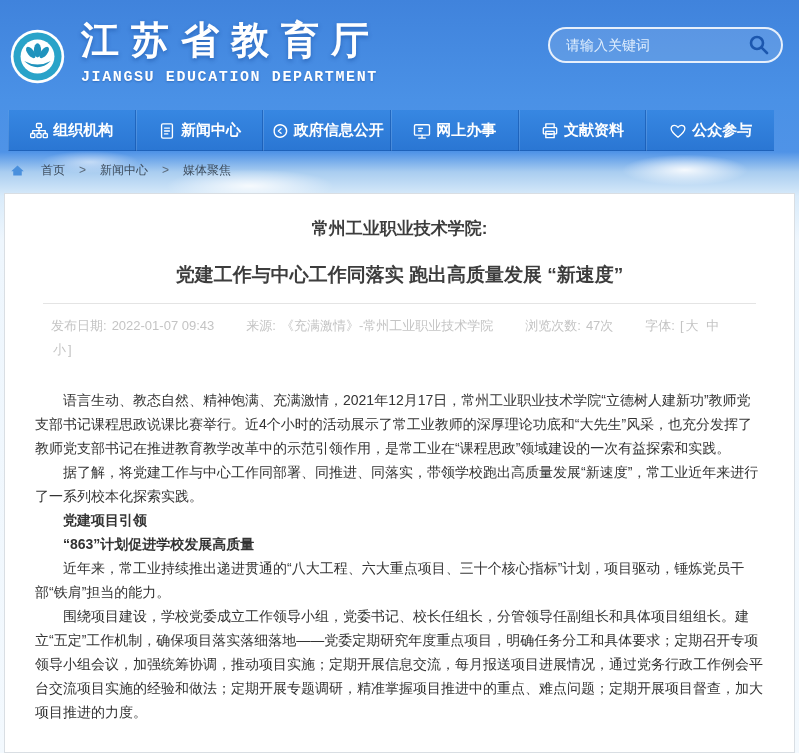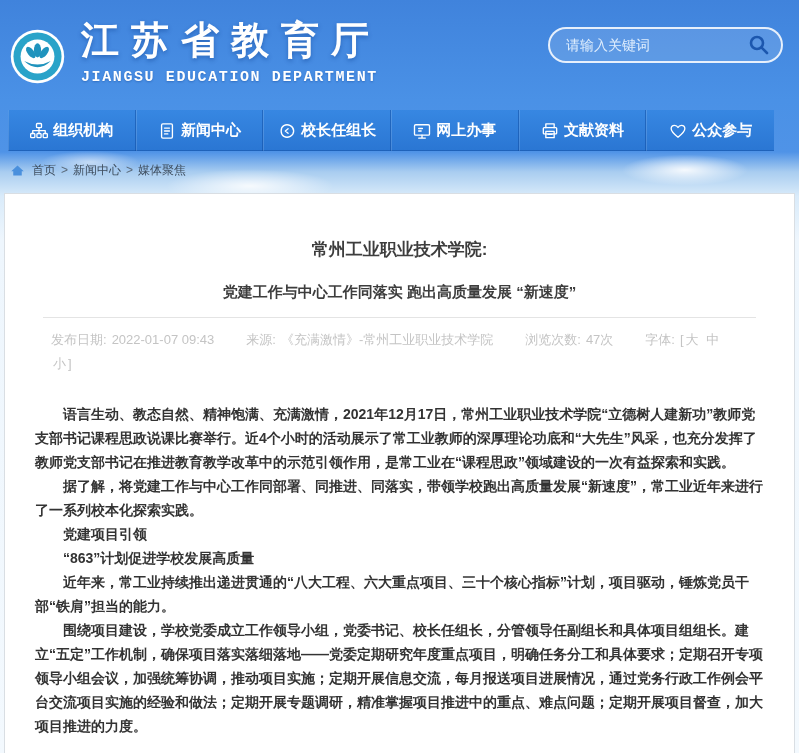--- a/index.html
+++ b/index.html
@@ -57,49 +57,49 @@
     border-right: 1px solid rgba(14,74,158,.5);
     box-shadow: inset 1px 0 0 rgba(255,255,255,.14);
   }
   .nav-item:last-child { border-right: none; }
   .nav-item .nav-ico { display: flex; }
   .nav-item svg { width: 20px; height: 20px; }
 
   
   .breadcrumb {
     margin: 9px 0 0 10px; height: 20px;
-    display: flex; align-items: center; gap: 5px;
+    display: flex; align-items: center; gap: 14px;
     font-size: 12px; color: #3d4c5c;
   }
   .breadcrumb .home-ico { display: flex; margin-right: 2px; }
   .breadcrumb svg { width: 15px; height: 13px; }
   .crumb { cursor: pointer; }
   .crumb-sep { color: #5a6a7a; }
 
   
   .panel {
     margin: 13px 4px 0; min-height: 560px;
     background: #fff; border: 1px solid #d9dee3;
     padding: 0 30px 20px;
   }
-  .article-title1 { margin: 44px 0 0; text-align: center; font-size: 17px; font-weight: bold; color: #3d3d3d; }
-  .article-title2 { margin: 22px 0 0; text-align: center; font-size: 15px; font-weight: bold; color: #3d3d3d; }
+  .article-title1 { margin: 23px 0 0; text-align: center; font-size: 17px; font-weight: bold; color: #3d3d3d; }
+  .article-title2 { margin: 22px 0 0; text-align: center; font-size: 19px; font-weight: bold; color: #3d3d3d; }
   .title-divider { height: 1px; background: #e4e4e4; margin: 15px 8px 0; }
 
   .meta {
     margin-top: 13px; display: flex; flex-wrap: wrap; justify-content: flex-start;
     color: #c4c4c4; font-size: 13px;
   }
   .meta .m-item { margin: 0 16px; white-space: nowrap; }
   .meta .m-label { margin-right: 5px; }
   .meta .fs { cursor: pointer; margin: 0 2px; color: #c4c4c4; text-decoration: none; }
   .meta-break { flex-basis: 100%; height: 6px; }
 
   .article-body { margin-top: 29px; color: #333; font-size: 14px; line-height: 24px; }
-  .article-body p { margin: 0; text-indent: 2em; font-weight: bold; }
+  .article-body p { margin: 0; text-indent: 2em; }
   .article-body p.bold { font-weight: bold; }
 </style>
 </head>
 <body>
 
 <div class="page">
 
   <header class="header">
     <div class="brand">
       <div class="logo-wrap">
@@ -153,21 +153,21 @@
         </span>
         <span class="nav-label">新闻中心</span>
       </div>
       <div class="nav-item">
         <span class="nav-ico">
           <svg viewBox="0 0 24 24" fill="none" stroke="#ffffff" stroke-width="1.6" stroke-linecap="round" stroke-linejoin="round">
             <path d="M8.2 5.6 C13.2 2.7 20 6.4 20 12 C20 17.6 13.2 21.3 8.2 18.4 C3.9 15.9 3.9 8.1 8.2 5.6 Z"></path>
             <path d="M13.3 9.3 L10 12 l3.3 2.7"></path>
           </svg>
         </span>
-        <span class="nav-label">校长任组长</span>
+        <span class="nav-label">政府信息公开</span>
       </div>
       <div class="nav-item">
         <span class="nav-ico">
           <svg viewBox="0 0 24 24" fill="none" stroke="#ffffff" stroke-width="1.6" stroke-linecap="round" stroke-linejoin="round">
             <rect x="3" y="4.5" width="18" height="12.5" rx="1.5"></rect>
             <path d="M12 17v3M8 20.5h8M8 9h4.5M8 12h3"></path>
           </svg>
         </span>
         <span class="nav-label">网上办事</span>
       </div>

